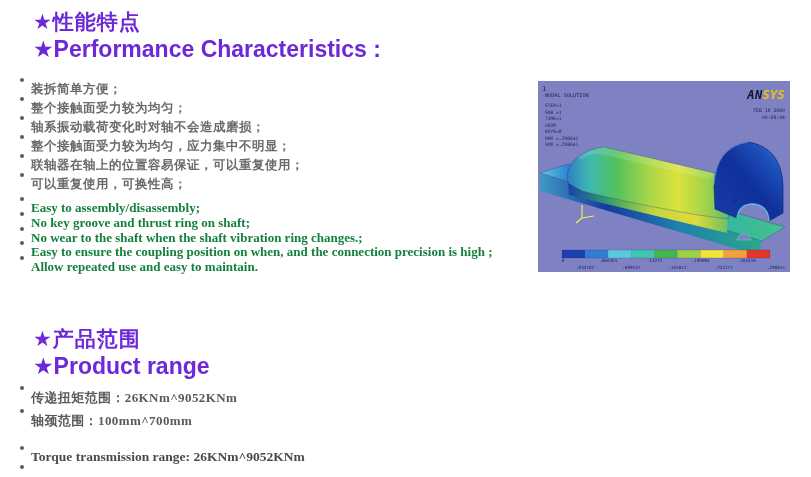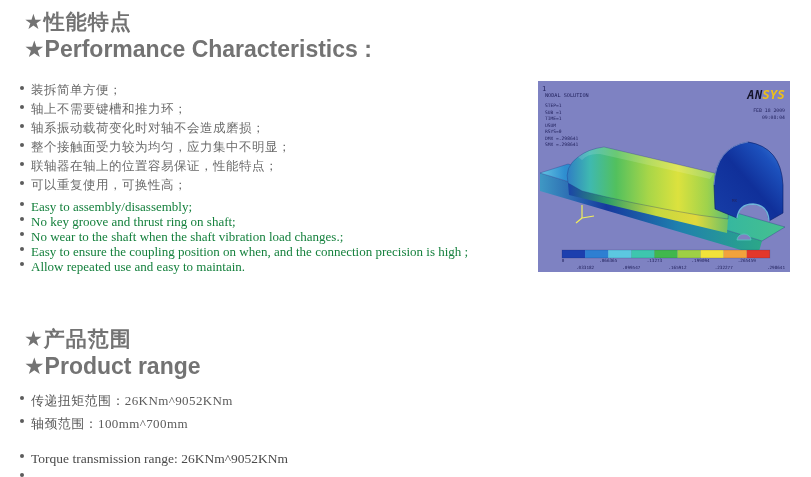--- a/index.html
+++ b/index.html
@@ -1,28 +1,28 @@
 <!DOCTYPE html>
 <html><head>
 <meta charset="utf-8">
 <style>
   html,body{margin:0;padding:0;background:#ffffff;}
   .page{
     position:relative;width:811px;height:477px;background:#ffffff;overflow:hidden;
     font-family:"Liberation Sans","DejaVu Sans",sans-serif;
   }
   
-  .heading-block{position:absolute;left:24px;color:#737373;font-weight:700;}
+  .heading-block{position:absolute;left:33px;color:#6d28d9;font-weight:700;}
   .h-zh{font-size:21px;line-height:27px;letter-spacing:1px;margin:0;}
   .h-en{font-size:23px;line-height:28px;margin:0;}
   #perf-head{top:8px;}
   #prod-head{top:325px;}
   
   ul{list-style:none;margin:0;padding:0;position:absolute;left:20px;}
-  li{display:flex;align-items:center;}
+  li{display:flex;align-items:flex-start;font-weight:bold;}
   .dot{width:4px;height:4px;border-radius:50%;background:#5c5c5c;flex:0 0 auto;
        margin-right:7px;position:relative;top:-3px;}
   .zh-list{top:81px;}
   .zh-list li{height:19px;font-size:12.5px;color:#6a6a6a;letter-spacing:.5px;}
   .en-list{top:200px;font-family:"Liberation Serif","DejaVu Serif",serif;}
   .en-list li{height:14.8px;font-size:13px;color:#15803d;}
   .prod-zh-list{top:389px;font-family:"Liberation Serif","DejaVu Serif",serif;}
   .prod-zh-list li{height:23px;font-size:13px;color:#5a5a5a;letter-spacing:.4px;}
   .prod-en-list{top:449px;font-family:"Liberation Serif","DejaVu Serif",serif;}
   .prod-en-list li{height:19px;font-size:13.5px;color:#4a4a4a;}
@@ -43,52 +43,52 @@
     <h1 class="h-en">★Performance Characteristics :</h1>
   </div>
 
   <ul class="zh-list">
     <li>
         <span class="dot"></span>
         <span>装拆简单方便；</span>
       </li>
     <li>
         <span class="dot"></span>
-        <span>轴上不需要键槽和推力环；</span>
+        <span>整个接触面受力较为均匀；</span>
       </li>
     <li>
         <span class="dot"></span>
         <span>轴系振动载荷变化时对轴不会造成磨损；</span>
       </li>
     <li>
         <span class="dot"></span>
         <span>整个接触面受力较为均匀，应力集中不明显；</span>
       </li>
     <li>
         <span class="dot"></span>
-        <span>联轴器在轴上的位置容易保证，性能特点；</span>
+        <span>联轴器在轴上的位置容易保证，可以重复使用；</span>
       </li>
     <li>
         <span class="dot"></span>
         <span>可以重复使用，可换性高；</span>
       </li>
   </ul>
 
   <ul class="en-list">
     <li>
         <span class="dot"></span>
         <span>Easy to assembly/disassembly;</span>
       </li>
     <li>
         <span class="dot"></span>
         <span>No key groove and thrust ring on shaft;</span>
       </li>
     <li>
         <span class="dot"></span>
-        <span>No wear to the shaft when the shaft vibration load changes.;</span>
+        <span>No wear to the shaft when the shaft vibration ring changes.;</span>
       </li>
     <li>
         <span class="dot"></span>
         <span>Easy to ensure the coupling position on when, and the connection precision is high ;</span>
       </li>
     <li>
         <span class="dot"></span>
         <span>Allow repeated use and easy to maintain.</span>
       </li>
   </ul>

